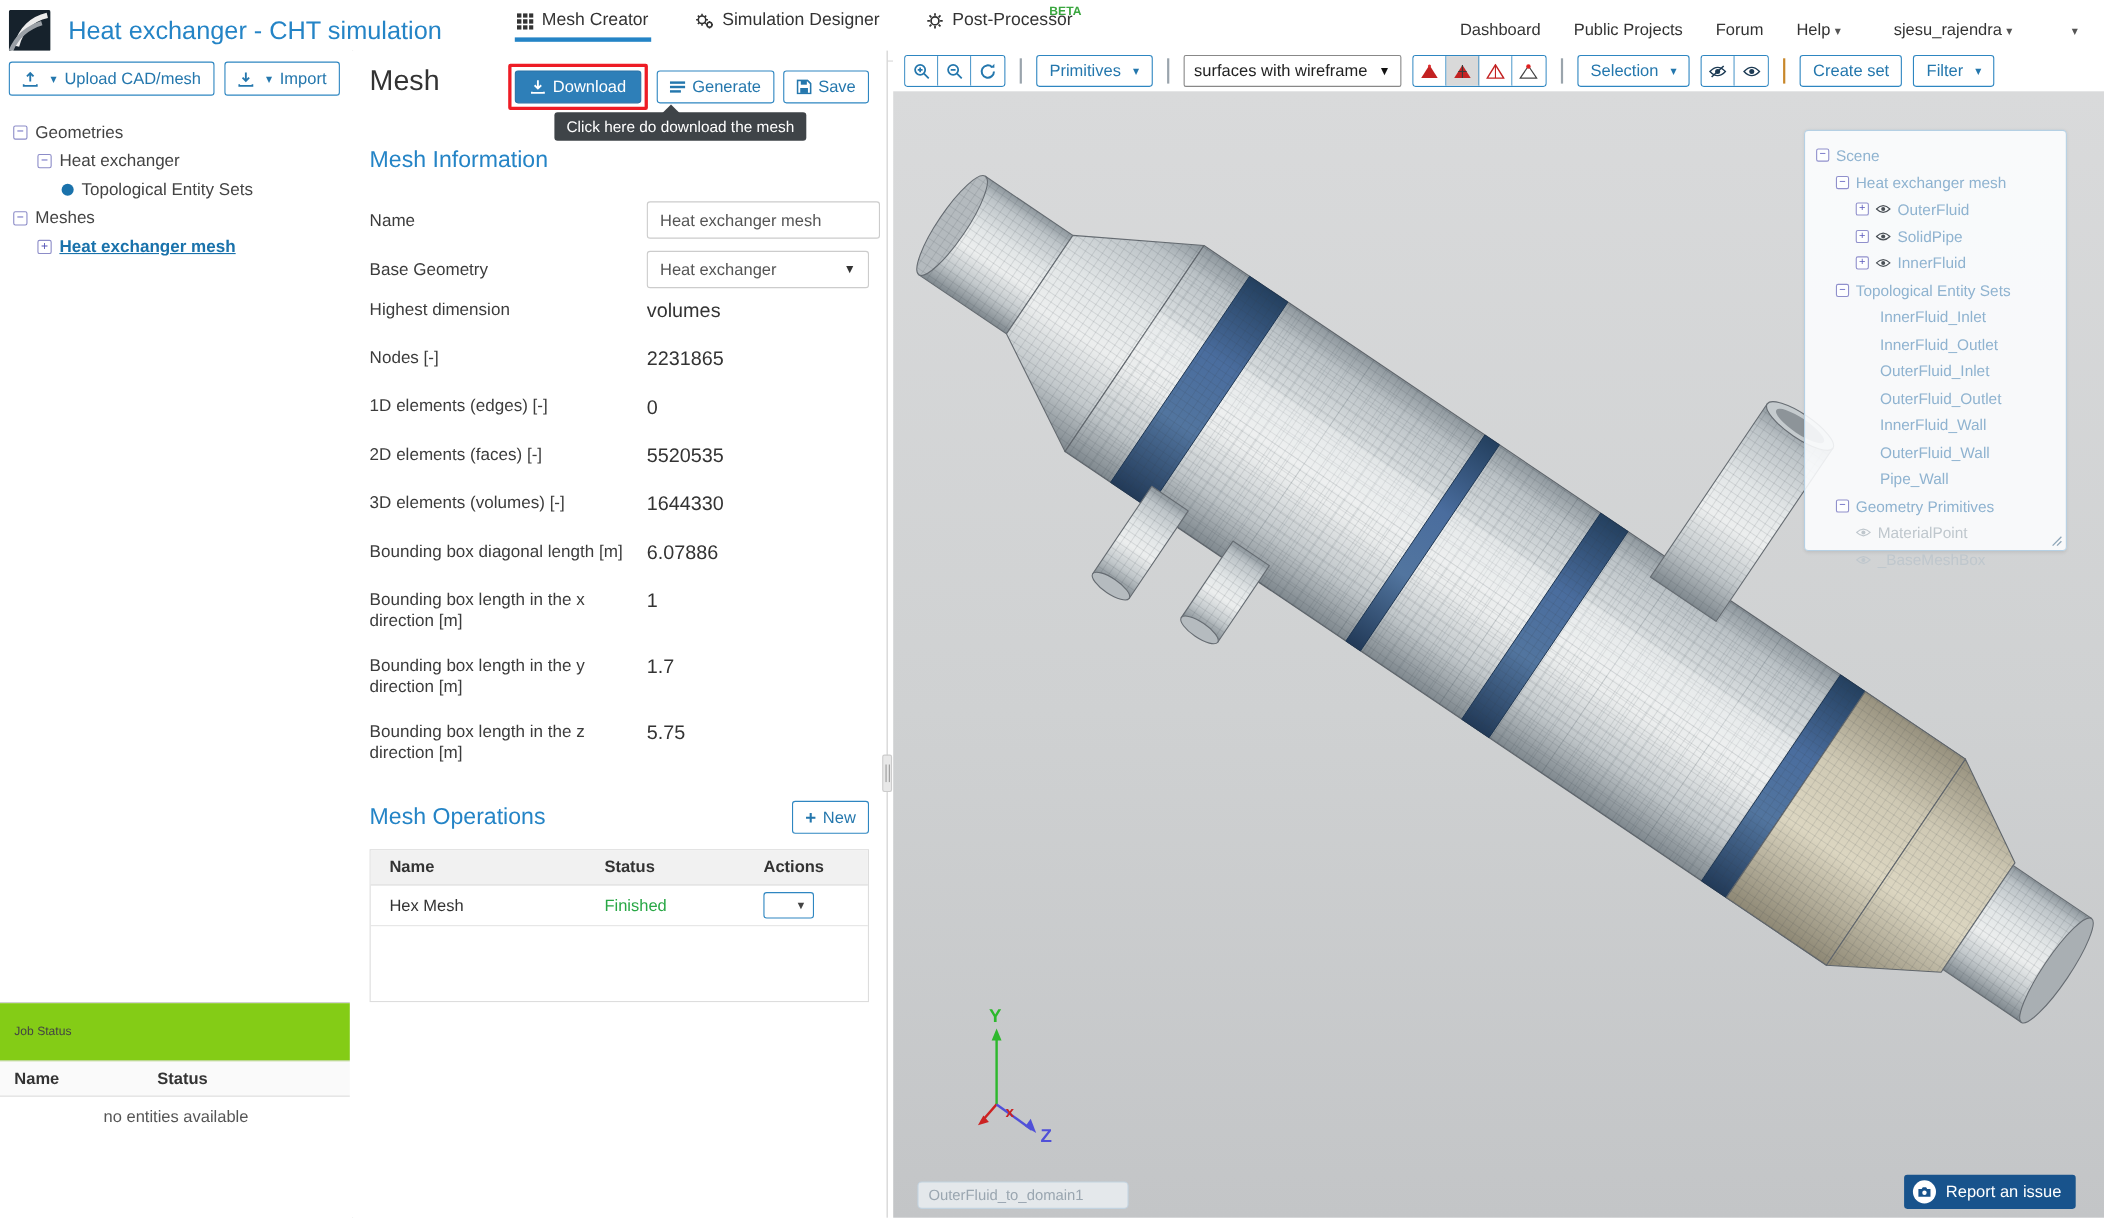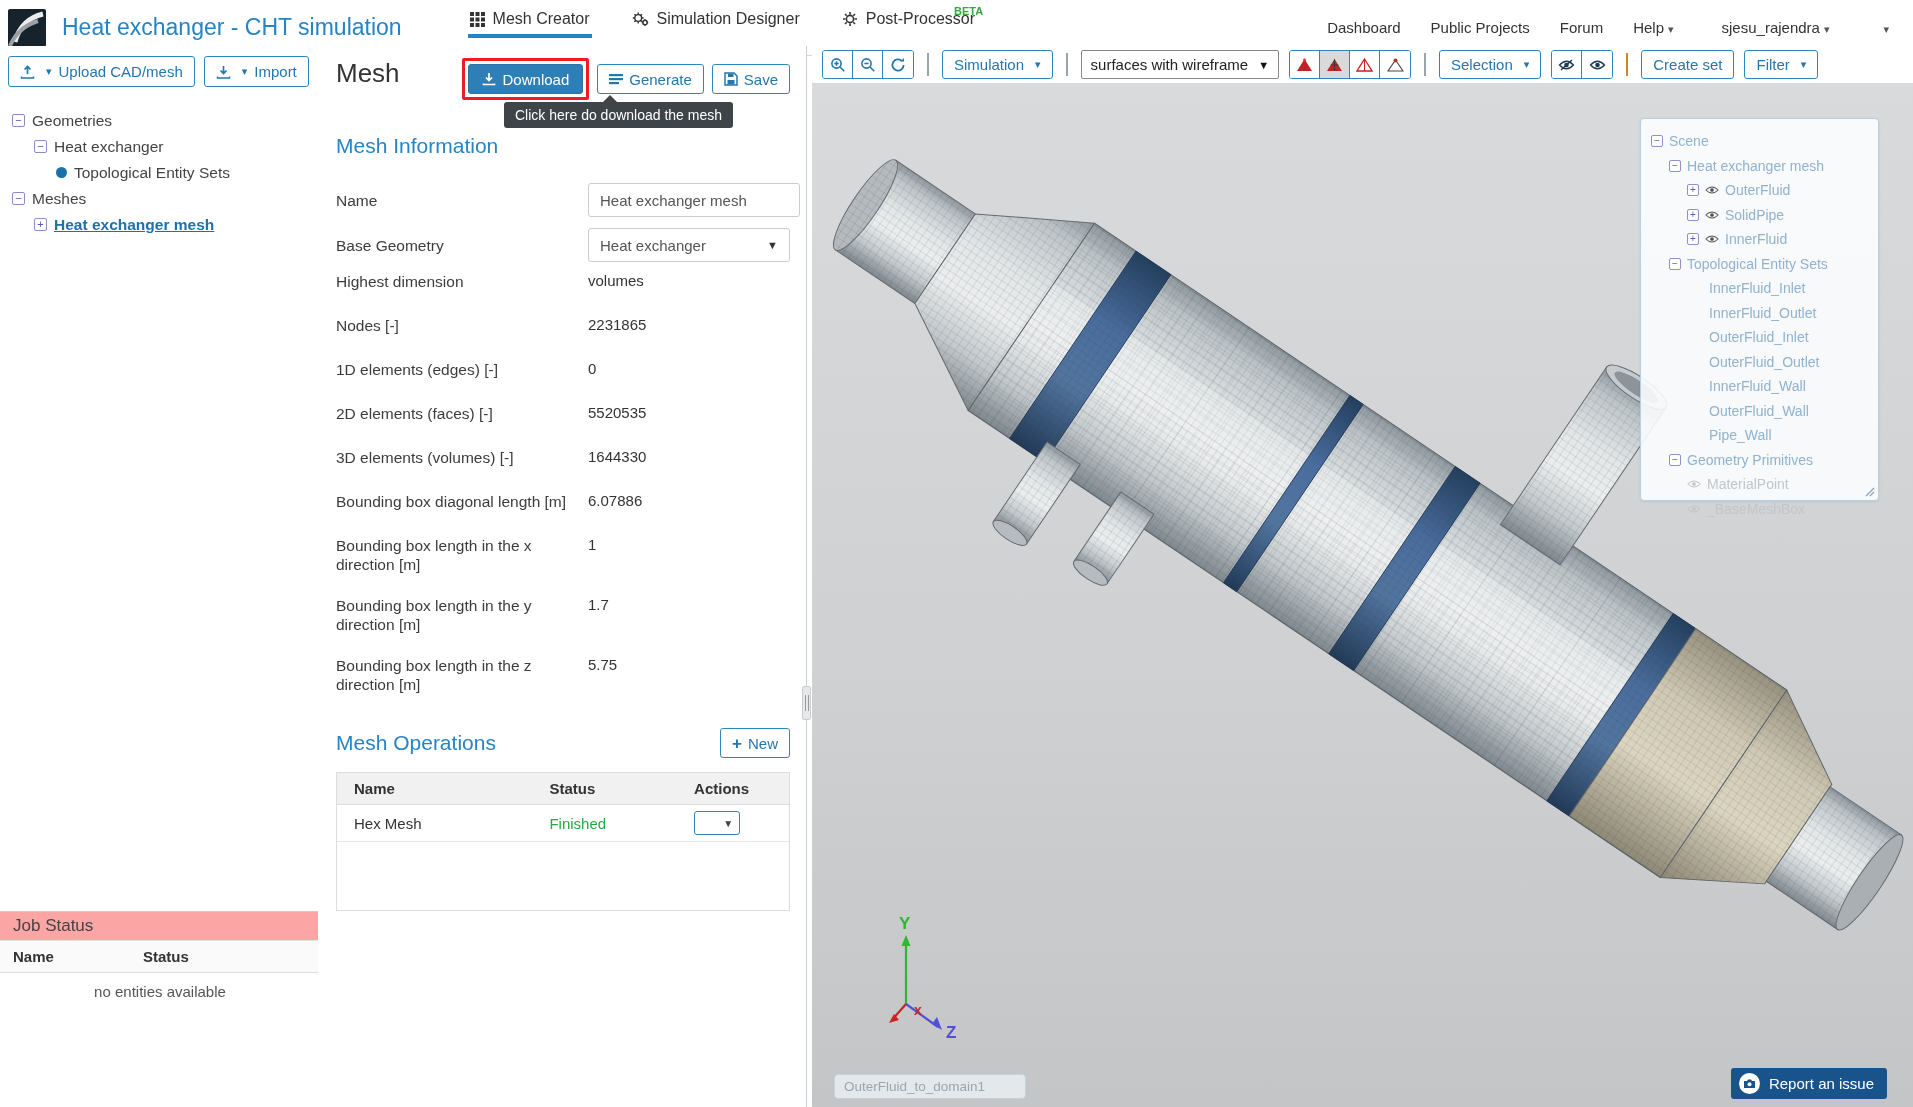--- a/index.html
+++ b/index.html
@@ -31,21 +31,21 @@
     background:#fff; border:1px solid #2e86c1; border-radius:3px; color:#2477ad; font-size:15px; cursor:pointer; }
   .tree { padding:14px 10px 0 12px; font-size:15.5px; color:#444; }
   .tree-row { display:flex; align-items:center; gap:7px; margin-bottom:7px; line-height:19px; }
   .ind1 { padding-left:22px; } .ind2 { padding-left:44px; }
   .exp { width:13px; height:13px; flex:0 0 auto; border:1px solid #8c8cc8; border-radius:2px; background:#fff;
     color:#5656b8; font-size:11px; line-height:11px; text-align:center; cursor:pointer; }
   .dot { width:11px; height:11px; border-radius:50%; background:#1a72ab; flex:0 0 auto; }
   .mesh-link { color:#1a72ab; font-weight:bold; text-decoration:underline; cursor:pointer; }
 
   .job-status { position:absolute; bottom:0; left:0; width:100%; height:196px; border-top:1px solid #ccc; background:#fff; }
-  .js-title { background:#fca5a5; padding:4px 13px; font-size:17px; color:#444; border-bottom:1px solid #e2e2e2; }
+  .js-title { background:#84cc16; padding:20px 13px; font-size:11px; color:#444; border-bottom:1px solid #e2e2e2; }
   .js-head { display:flex; padding:7px 13px; font-size:15px; font-weight:bold; color:#333; border-bottom:1px solid #ddd; background:#fafafa; }
   .js-head span:first-child { width:130px; }
   .js-empty { text-align:center; padding-top:10px; font-size:15px; color:#555; }
 
   
   .mesh-panel { position:absolute; top:46px; left:318px; width:489px; bottom:0; background:#fff;
     border-right:1px solid #ccc; padding:0 16px 0 18px; }
   .panel-header { display:flex; align-items:flex-start; padding-top:12px; height:58px; }
   .panel-title { font-size:26px; font-weight:400; color:#333; }
   .header-buttons { margin-left:auto; display:flex; align-items:center; gap:8px; }
@@ -55,21 +55,21 @@
   .btn-sec { display:inline-flex; align-items:center; gap:6px; height:30px; padding:0 11px;
     background:#fff; border:1px solid #2e86c1; border-radius:3px; color:#2477ad; font-size:15px; cursor:pointer; }
   .tooltip { position:absolute; top:56px; left:186px; z-index:6; background:#3f4448; color:#fff;
     font-size:14px; padding:5px 11px; border-radius:3px; white-space:nowrap; }
   .tooltip-arrow { position:absolute; top:-7px; left:98px; width:0; height:0;
     border-left:8px solid transparent; border-right:8px solid transparent; border-bottom:8px solid #3f4448; }
   .section-heading { font-size:21px; color:#2484c6; font-weight:500; margin:30px 0 24px; }
   .frow { display:flex; align-items:center; margin-bottom:9px; min-height:36px; }
   .frow.text { align-items:flex-start; min-height:22px; margin-bottom:22px; }
   .flabel { width:252px; flex:0 0 auto; font-size:15.5px; color:#3c3c3c; line-height:19px; padding-right:14px; }
-  .fval { font-size:15px; color:#333; }
+  .fval { font-size:18px; color:#333; }
   .tinput { width:212px; height:34px; border:1px solid #ccc; border-radius:3px; padding:0 11px;
     font-size:15px; color:#555; font-family:"Liberation Sans",sans-serif; background:#fff; }
   .tselect { width:212px; height:34px; border:1px solid #ccc; border-radius:3px; padding:0 11px;
     font-size:15px; color:#555; background:#fff; display:flex; align-items:center; cursor:pointer; }
   .tselect .sel-caret { margin-left:auto; font-size:11px; color:#333; }
   .ops-header { display:flex; align-items:center; margin:34px 0 14px;justify-content:flex-end; }
   .ops-header .section-heading { margin:0; }
   .ops-header .btn-sec { margin-left:auto; }
   .plus-glyph { font-weight:bold; font-size:17px; line-height:15px; }
   .ops-table { border:1px solid #ddd; font-size:15px; }
@@ -426,21 +426,21 @@
         <span class="icon">
           <svg width="16" height="16" viewBox="0 0 16 16">
             <path d="M13.6 8a5.6 5.6 0 1 1-1.7-4" fill="none" stroke="#2477ad" stroke-width="1.8"></path>
             <path d="M14 1v3.6h-3.6z" fill="#2477ad"></path>
           </svg>
         </span>
       </button>
     </div>
     <span class="vt-sep"></span>
     <button class="vt-btn">
-      <span>Simulation</span>
+      <span>Primitives</span>
       <span class="caret caret-blue">▾</span>
     </button>
     <span class="vt-sep"></span>
     <div class="vt-select">
       <span>surfaces with wireframe</span>
       <span class="sel-caret">▼</span>
     </div>
     <div class="vt-group">
       <button class="vt-ibtn">
         <span class="icon">

